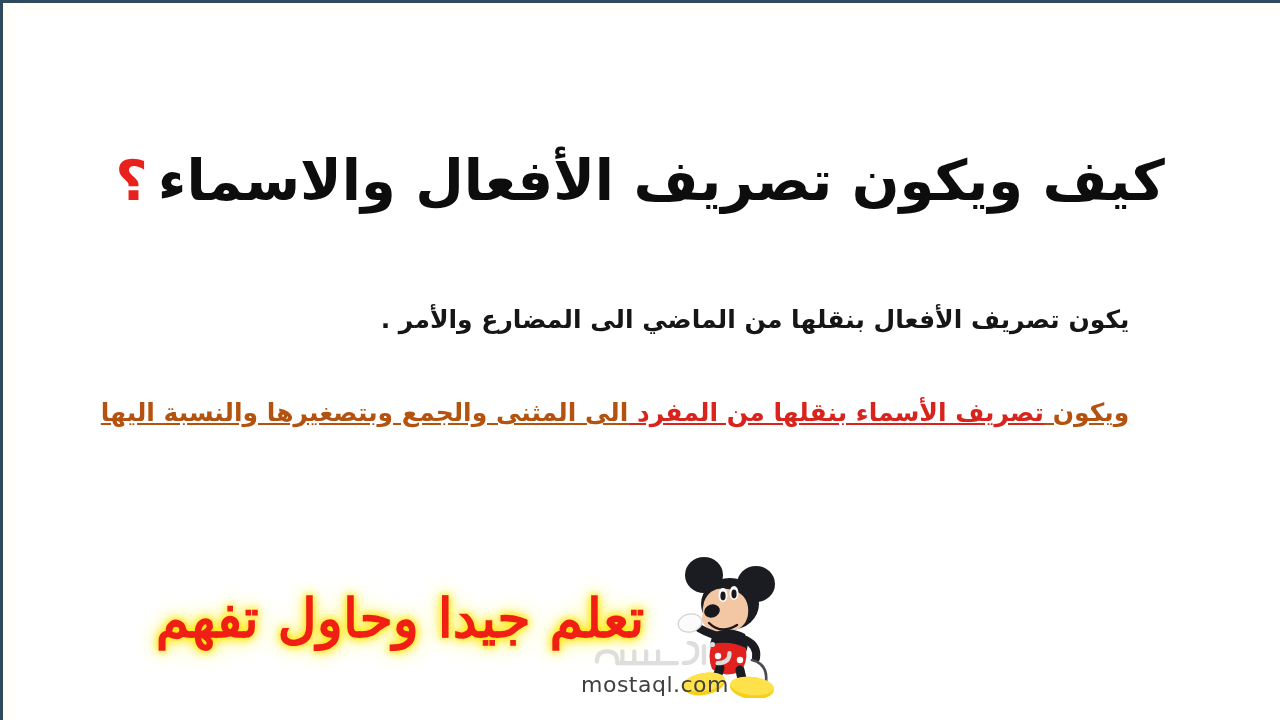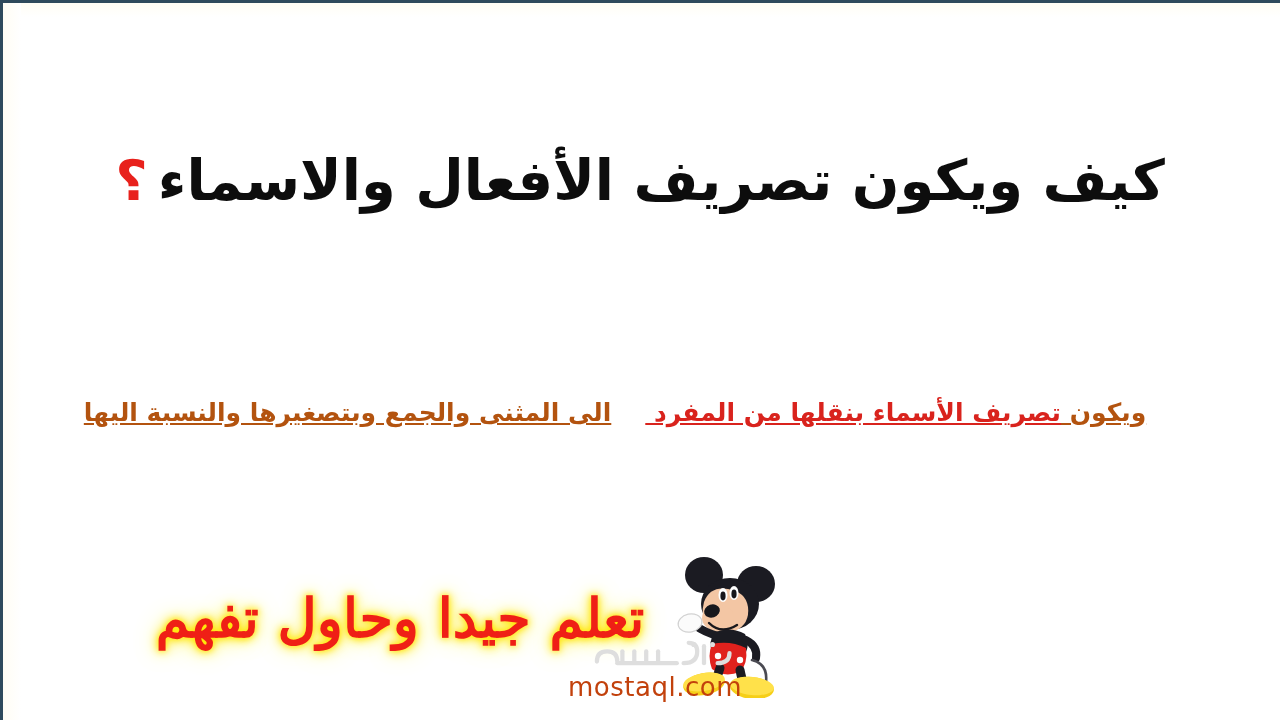--- a/index.html
+++ b/index.html
@@ -114,21 +114,21 @@
     direction: rtl;
     white-space: nowrap;
   }
   .body-text-2 {
     font-family: "DejaVu Sans", sans-serif;
     font-weight: 700;
     font-size: 25px;
     text-decoration: underline;
   }
   .clr-brown { color: #b3530f; }
-  .clr-red   { color: #d9231d; padding-left: 34px; }
+  .clr-red   { color: #d9231d; }
 
   
   .slogan {
     position: absolute;
     top: 586px;
     left: 120px;
     width: 540px;
     text-align: center;
     direction: rtl;
     white-space: nowrap;
@@ -164,41 +164,44 @@
     text-align: center;
     pointer-events: none;
   }
   .wm-mark {
     display: block;
     height: 34px;
   }
   .wm-url {
     display: block;
     font-family: "DejaVu Sans", sans-serif;
-    font-size: 26px;
-    color: #c2410c;
+    font-size: 22px;
+    color: #404040;
     letter-spacing: 0.5px;
     direction: ltr;
     margin-top: 2px;
   }
 </style>
 </head>
 <body>
 
 <div class="slide">
 
   <div class="edge-top"></div>
   <div class="edge-glow-top"></div>
   <div class="edge-left"></div>
   <div class="edge-glow-left"></div>
 
   <div class="title-row">
     <span class="title-text">كيف ويكون تصريف الأفعال والاسماء</span><span class="title-qmark">؟</span>
   </div>
 
+  <div class="body-row-1">
+    <span class="body-text-1">يكون تصريف الأفعال بنقلها من الماضي الى المضارع والأمر .</span>
+  </div>
 
   <div class="body-row-2">
     <span class="body-text-2 clr-brown">ويكون </span><span class="body-text-2 clr-red">تصريف الأسماء بنقلها من المفرد </span><span class="body-text-2 clr-brown">الى المثنى والجمع وبتصغيرها والنسبة اليها</span>
   </div>
 
   <div class="slogan">
     <span class="slogan-text">تعلم جيدا وحاول تفهم</span>
   </div>
 
   <div class="mascot">

